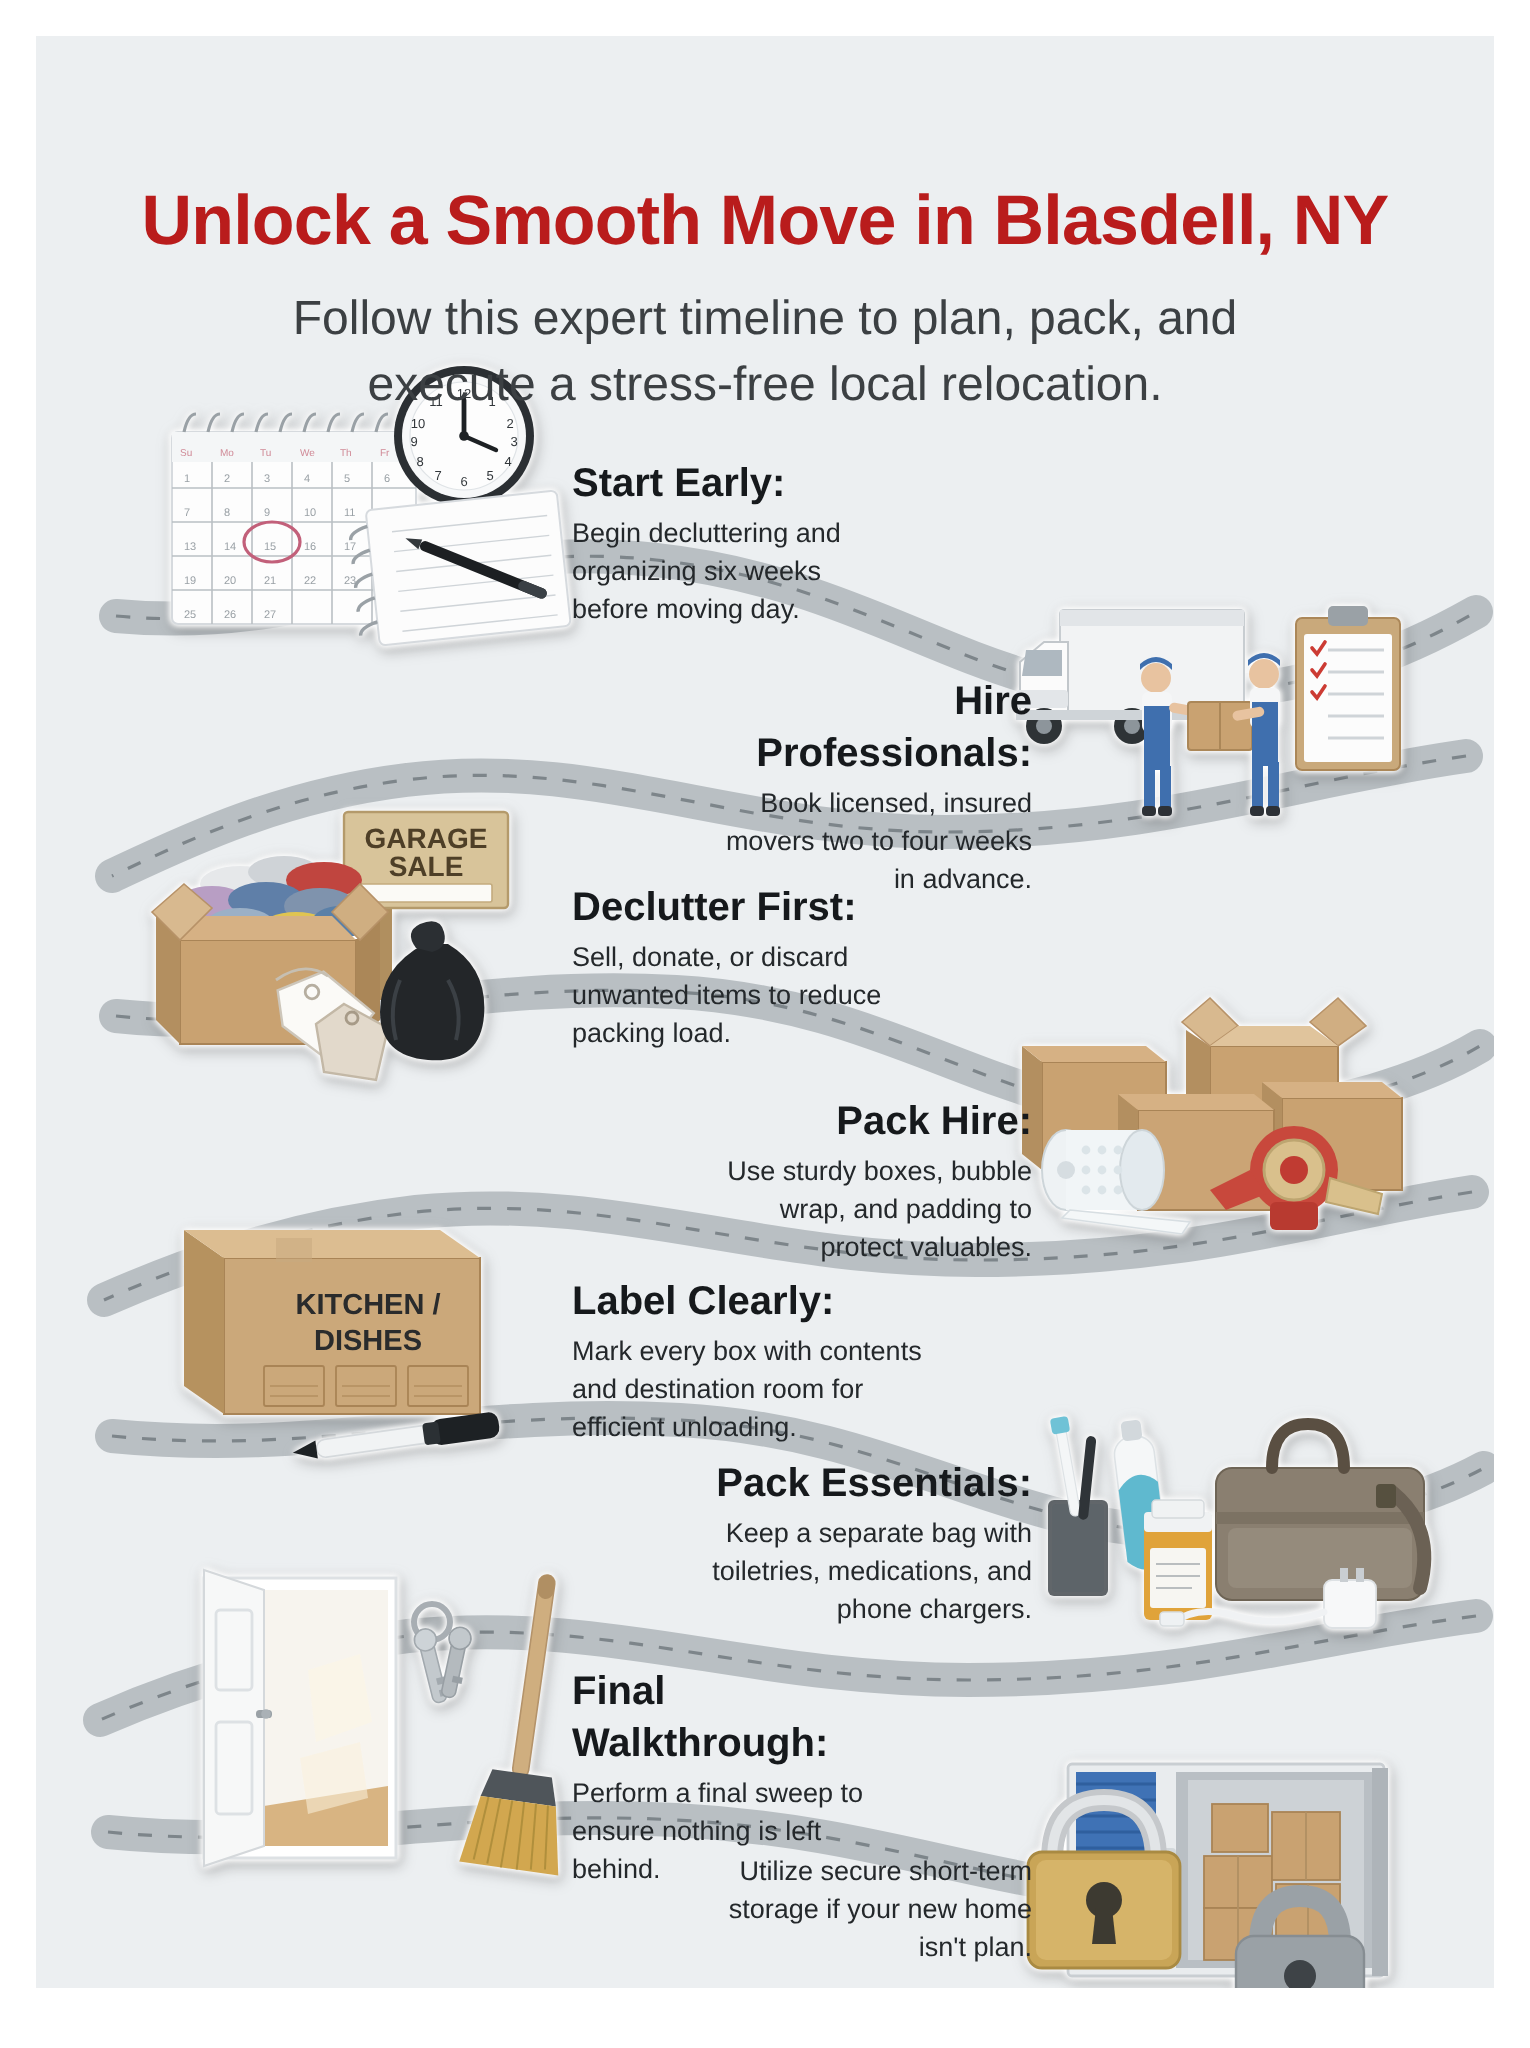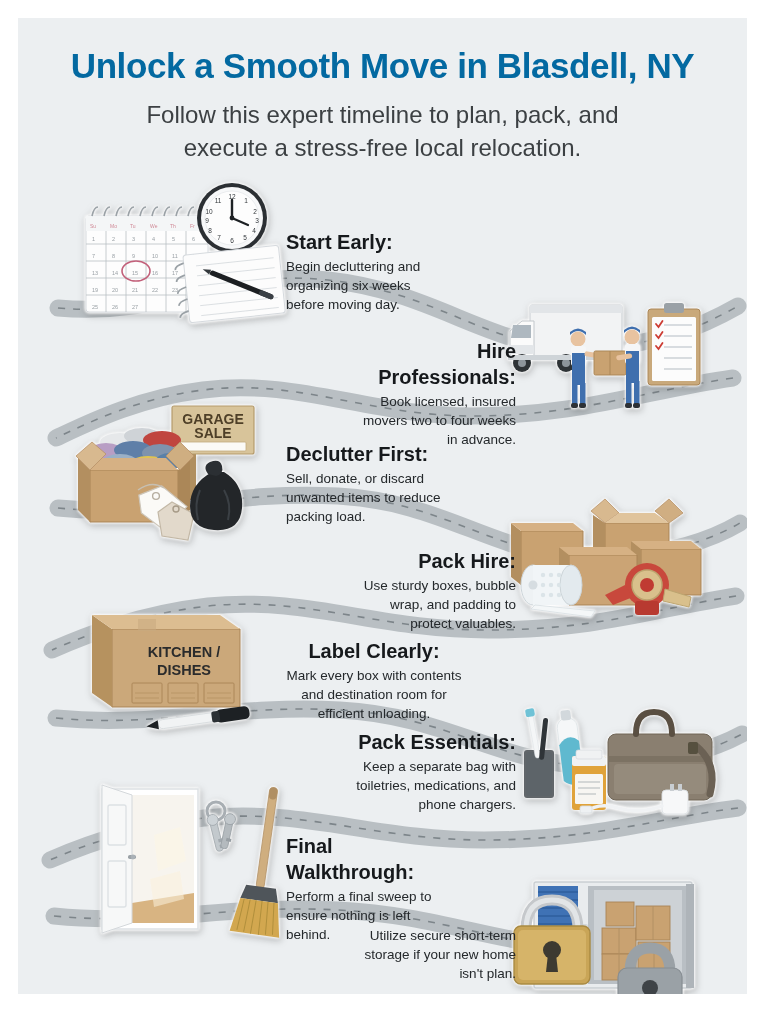--- a/index.html
+++ b/index.html
@@ -26,23 +26,24 @@
   #header {
     position: absolute;
     left: 0; top: 28px;
     width: 729px;
     text-align: center;
     z-index: 6;
   }
   #title {
     font-size: 35px;
     font-weight: bold;
-    color: #0369a1;
+    color: #b91c1c;
     letter-spacing: -0.4px;
     line-height: 1.15;
+    margin-top: 45px;
   }
   #subtitle {
     margin-top: 12px;
     font-size: 24px;
     color: #3c4043;
     line-height: 1.38;
     padding: 0 95px;
   }
 
   
@@ -454,21 +455,21 @@
 
       <g transform="rotate(-8 130 116)">
         <rect x="78" y="110" width="62" height="9" rx="4.5" fill="#f1f3f4" stroke="#d5d9dc" stroke-width="0.8"></rect>
         <polygon points="78,110 66,114.5 78,119" fill="#1d2124"></polygon>
         <rect x="136" y="108" width="34" height="13" rx="5" fill="#1d2124"></rect>
         <rect x="132" y="109" width="8" height="11" rx="2" fill="#2b3034"></rect>
       </g>
     </svg>
   </div>
 
-  <div class="step-text align-left" style="left:268px; top:620px; width:176px;text-align:center;">
+  <div class="step-text align-left" style="left:268px; top:620px; width:176px;">
     <div class="step-title">Label Clearly:</div>
     <div class="step-desc">Mark every box with contents and destination room for efficient unloading.</div>
   </div>
 
   <div class="img-card" style="left:492px; top:680px;">
     <svg width="205" height="118" viewBox="0 0 205 118" class="cutout">
 
       <g>
         <rect x="14" y="52" width="30" height="48" rx="3" fill="#3e4449" opacity="0.82"></rect>
         <rect x="16" y="54" width="26" height="44" rx="2" fill="#5a6268" opacity="0.5"></rect>

